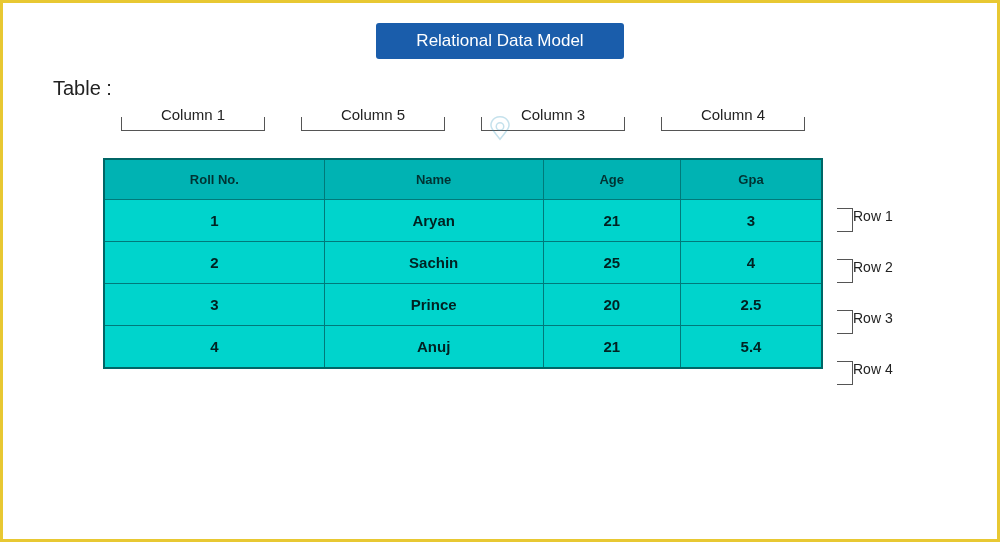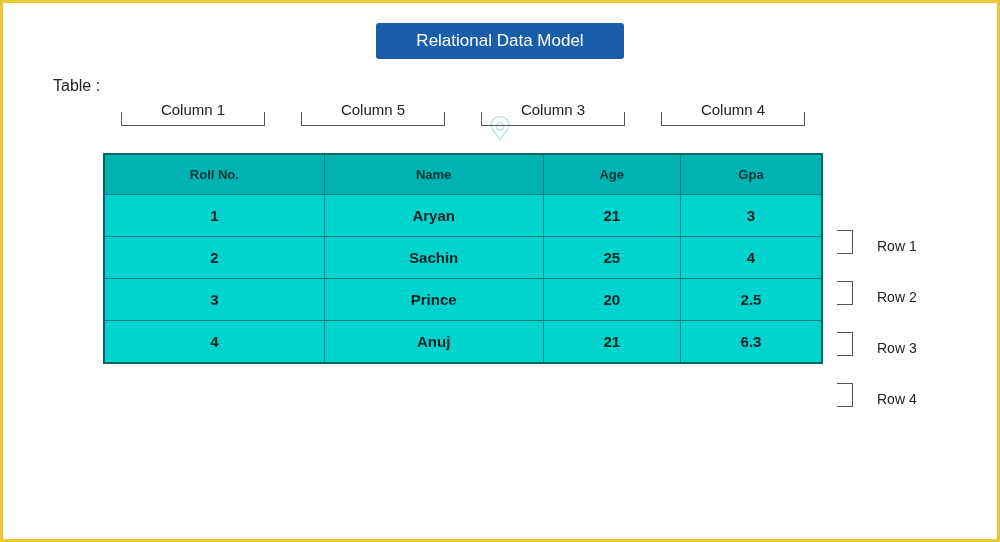--- a/index.html
+++ b/index.html
@@ -32,21 +32,21 @@
       background: #1a5dab;
       color: #fff;
       font-size: 17px;
       font-weight: 400;
       padding: 8px 40px;
       border-radius: 3px;
     }
 
     
     .table-label {
-      font-size: 16px;
+      font-size: 20px;
       color: #222;
       margin-bottom: 6px;
       margin-left: 10px;
     }
 
     
     .column-labels-wrapper {
       position: relative;
       margin-left: 60px;
       margin-bottom: 0px;
@@ -151,23 +151,23 @@
 
     .row-labels-side {
       display: flex;
       flex-direction: column;
       margin-left: 14px;
       margin-top: 50px; 
     }
 
     .row-label-entry {
       display: flex;
-      align-items: flex-end;
+      align-items: flex-start;
       height: 51px;
-      gap: 24px;
+      gap: 0;
     }
 
     .side-bracket {
       width: 16px;
       height: 24px;
       border-top: 1.5px solid #555;
       border-right: 1.5px solid #555;
       border-bottom: 1.5px solid #555;
       border-left: none;
     }
@@ -238,21 +238,21 @@
             <tr>
               <td>3</td>
               <td>Prince</td>
               <td>20</td>
               <td>2.5</td>
             </tr>
             <tr>
               <td>4</td>
               <td>Anuj</td>
               <td>21</td>
-              <td>6.3</td>
+              <td>5.4</td>
             </tr>
           </tbody>
       </table>
     </div>
 
     <div class="row-labels-side" id="row-labels">
     <div class="row-label-entry">
           <div class="side-bracket"></div>
           <span class="row-label-text">Row 1</span>
         </div>

